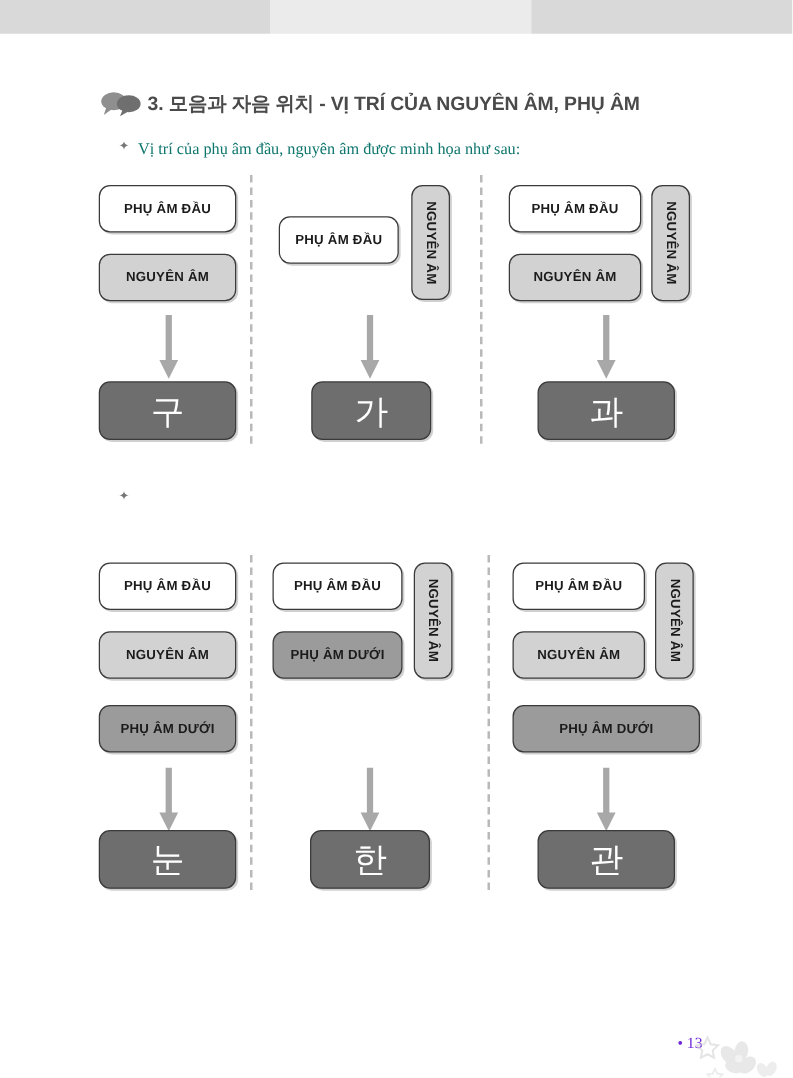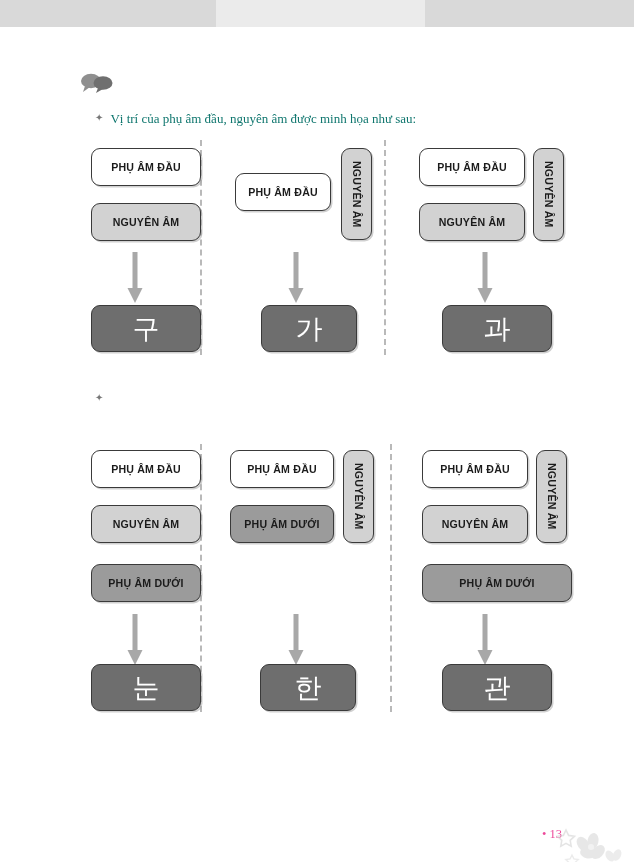--- a/index.html
+++ b/index.html
@@ -40,21 +40,20 @@
   .vdash{position:absolute;width:0;border-left:2px dashed #b9b9b9;}
 
   
   .box{
     position:absolute;box-sizing:border-box;
     border:1.3px solid #3a3a3a;border-radius:9px;
     display:flex;align-items:center;justify-content:center;
     font-size:10.6px;font-weight:bold;letter-spacing:0.2px;
     color:#1b1b1b;text-align:center;
     box-shadow:1.5px 1.5px 0 rgba(170,170,170,.55);
-    margin-left:12px;
   }
   .box.white{background:#ffffff;}
   .box.lightgray{background:#d2d2d2;}
   .box.midgray{background:#9b9b9b;}
   .box.darkgray{
     background:#6e6e6e;color:#ffffff;border-color:#3a3a3a;
     font-size:27px;font-weight:normal;letter-spacing:0;
   }
   .box.vert{
     writing-mode:vertical-rl;
@@ -62,21 +61,21 @@
   }
 
   
   .arrow{position:absolute;}
   .arrow svg{display:block;}
 
   
   .footer{position:absolute;left:0;bottom:0;width:634px;height:60px;}
   .pagenum{
     position:absolute;right:72px;bottom:20px;
-    font-family:"Liberation Serif", serif;font-size:12.5px;color:#ec4899;
+    font-family:"Liberation Serif", serif;font-size:12.5px;color:#6d28d9;
   }
   .deco{position:absolute;right:10px;bottom:0px;width:72px;height:40px;opacity:.55;}
 </style>
 </head>
 <body>
 
 <div class="header-band">
   <div class="band-seg band-left"></div>
   <div class="band-seg band-mid"></div>
   <div class="band-seg band-right"></div>
@@ -84,20 +83,21 @@
 
 <div class="title-row">
   <span class="bubbles">
     <svg width="33" height="22" viewBox="0 0 33 22">
       <ellipse cx="11" cy="9" rx="10" ry="7.2" fill="#8f8f8f"></ellipse>
       <path d="M5 14 L3 20 L10 15 Z" fill="#8f8f8f"></path>
       <ellipse cx="23" cy="11" rx="9.5" ry="6.8" fill="#6f6f6f"></ellipse>
       <path d="M18 16 L16 21 L23 17 Z" fill="#6f6f6f"></path>
     </svg>
   </span>
+  <span class="title-text">3. 모음과 자음 위치 - VỊ TRÍ CỦA NGUYÊN ÂM, PHỤ ÂM</span>
 </div>
 
 <div class="bullet" id="bullet-1">
   <span class="dot">✦</span>
   <span class="btxt">Vị trí của phụ âm đầu, nguyên âm được minh họa như sau:</span>
 </div>
 
 <div class="group" id="group-1">
 
   <div class="vdash" style="left:200px;top:0px;height:215px;"></div>

